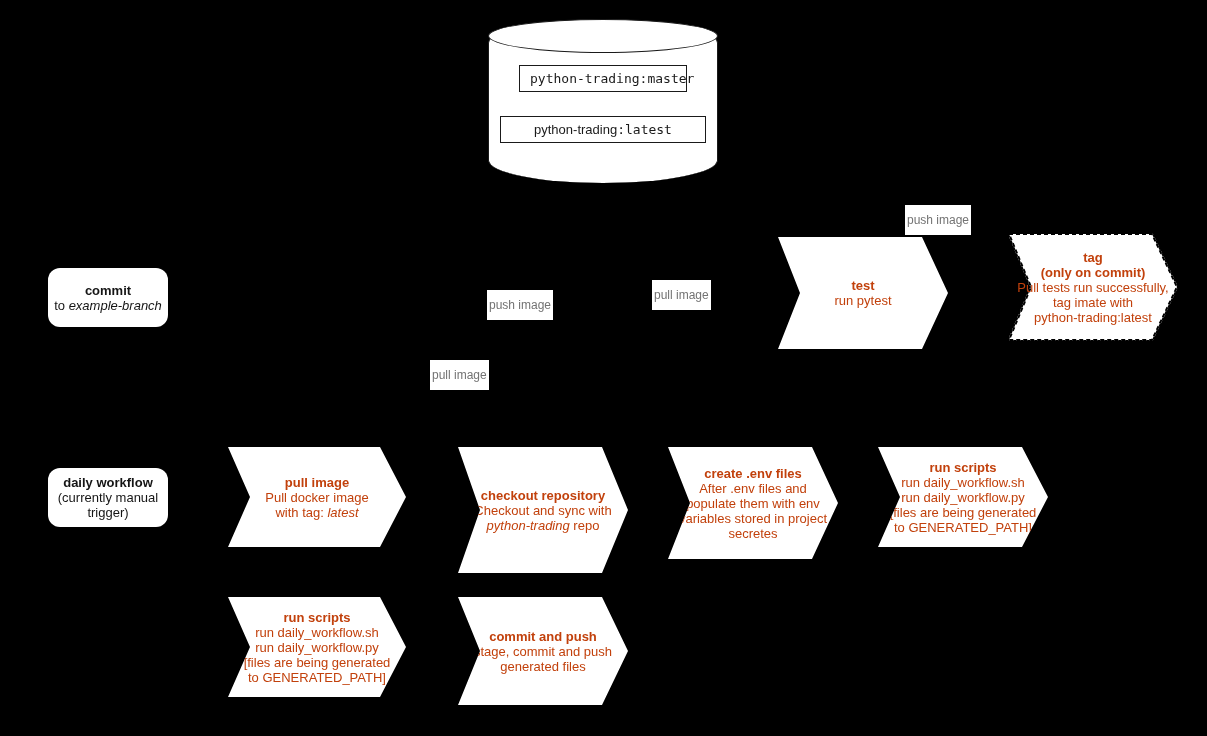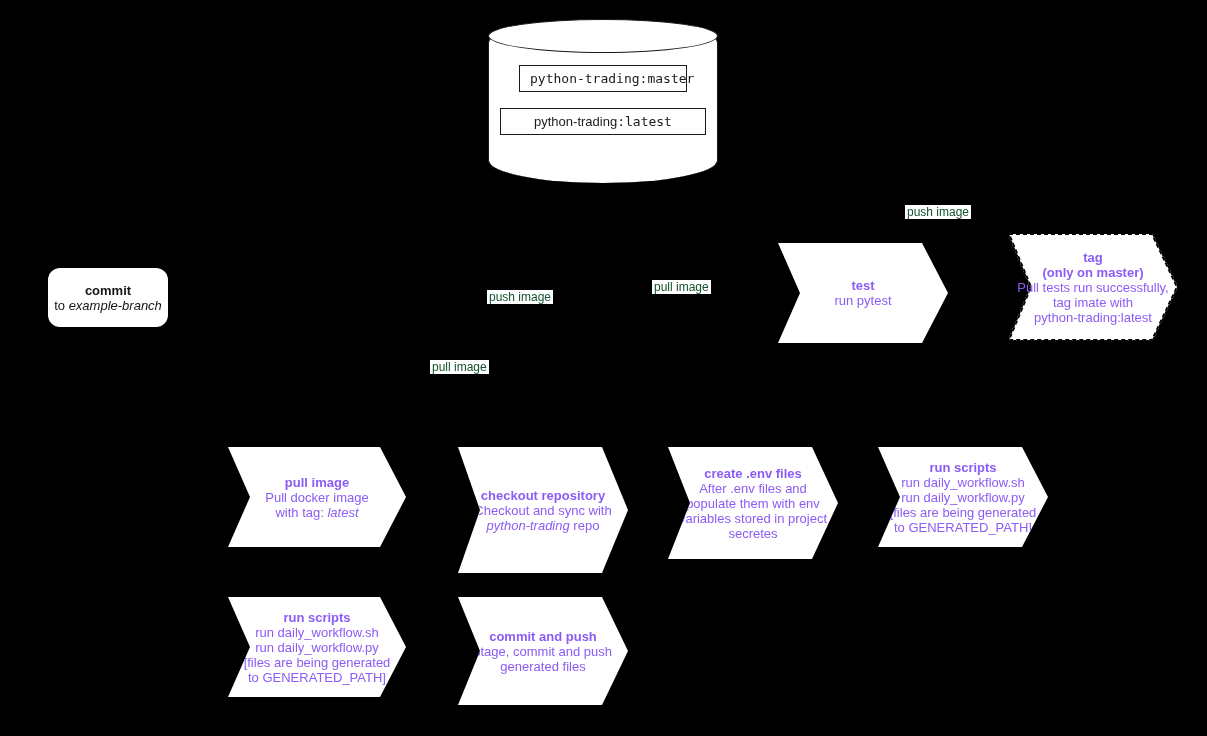--- a/index.html
+++ b/index.html
@@ -36,21 +36,21 @@
     background:#fff;
     box-sizing:border-box;
   }
   .cyl-inner{
     position:relative;
     z-index:3;
     width:100%;
     display:flex;
     flex-direction:column;
     align-items:center;
-    gap:16px;
+    gap:24px;
     padding-top:45px;
   }
   .tagbox{
     border:1.2px solid #1a1a1a;
     background:#fff;
     text-align:center;
     font-size:13px;
     line-height:15px;
     padding:5px 10px;
     box-sizing:border-box;
@@ -79,21 +79,21 @@
     position:absolute;
     background:#fff;
     -webkit-clip-path:polygon(0 0, calc(100% - 26px) 0, 100% 50%, calc(100% - 26px) 100%, 0 100%, 22px 50%);
     clip-path:polygon(0 0, calc(100% - 26px) 0, 100% 50%, calc(100% - 26px) 100%, 0 100%, 22px 50%);
     display:flex;
     flex-direction:column;
     align-items:center;
     justify-content:center;
     text-align:center;
     box-sizing:border-box;
-    color:#8b5cf6;
+    color:#c2410c;
   }
   .chev.dashed{
     background:transparent;
     -webkit-clip-path:none;clip-path:none;
   }
   .chev.dashed .chev-svg{position:absolute;left:0;top:0;}
   .chev.dashed .chev-txt{position:relative;z-index:2;}
   .chev-txt{
     width:100%;
     display:flex;
@@ -103,24 +103,24 @@
   }
 
   .ttl{font-weight:bold;font-size:13px;line-height:15px;}
   .ln{font-size:13px;line-height:15px;white-space:nowrap;}
   .it{font-style:italic;}
 
   
   .elabel{
     position:absolute;
     background:#fff;
-    color:#14532d;
+    color:#737373;
     font-size:12px;
     line-height:14px;
-    padding:0px 2px;
+    padding:8px 2px;
     white-space:nowrap;
   }
 </style>
 </head>
 <body>
 
 <div id="canvas">
 
   <div class="cylinder" style="left:488px;top:20px;width:230px;height:163px;">
     <div class="cyl-top"></div>
@@ -138,41 +138,46 @@
   <div class="elabel" style="left:487px;top:290px;">push image</div>
   <div class="elabel" style="left:652px;top:280px;">pull image</div>
   <div class="elabel" style="left:430px;top:360px;">pull image</div>
 
   <div class="rrect" style="left:48px;top:268px;width:120px;height:59px;">
     <div class="ttl">commit</div>
     <div class="ln">to <span class="it">example-branch</span></div>
   </div>
 
 
-  <div class="chev" style="left:778px;top:243px;width:170px;height:100px;">
+  <div class="chev" style="left:778px;top:237px;width:170px;height:112px;">
     <div class="chev-txt">
       <div class="ttl">test</div>
       <div class="ln">run pytest</div>
     </div>
   </div>
 
   <div class="chev dashed" style="left:1008px;top:233px;width:170px;height:108px;">
     <svg class="chev-svg" width="170" height="108" viewBox="0 0 170 108">
       <polygon points="1,1 144,1 169,54 144,107 1,107 23,54" fill="#ffffff" stroke="#ffffff" stroke-width="2" stroke-dasharray="4 3"></polygon>
       <polygon points="1,1 144,1 169,54 144,107 1,107 23,54" fill="none" stroke="#000000" stroke-width="2" stroke-dasharray="4 3"></polygon>
     </svg>
     <div class="chev-txt">
       <div class="ttl">tag</div>
-      <div class="ttl">(only on master)</div>
+      <div class="ttl">(only on commit)</div>
       <div class="ln">Pull tests run successfully,</div>
       <div class="ln">tag imate with</div>
       <div class="ln">python-trading:latest</div>
     </div>
   </div>
 
+  <div class="rrect" style="left:48px;top:468px;width:120px;height:59px;">
+    <div class="ttl">daily workflow</div>
+    <div class="ln">(currently manual</div>
+    <div class="ln">trigger)</div>
+  </div>
 
   <div class="chev" style="left:228px;top:447px;width:178px;height:100px;">
     <div class="chev-txt">
       <div class="ttl">pull image</div>
       <div class="ln">Pull docker image</div>
       <div class="ln"><span>with tag: </span><span class="it">latest</span></div>
     </div>
   </div>
 
   <div class="chev" style="left:458px;top:447px;width:170px;height:126px;">

